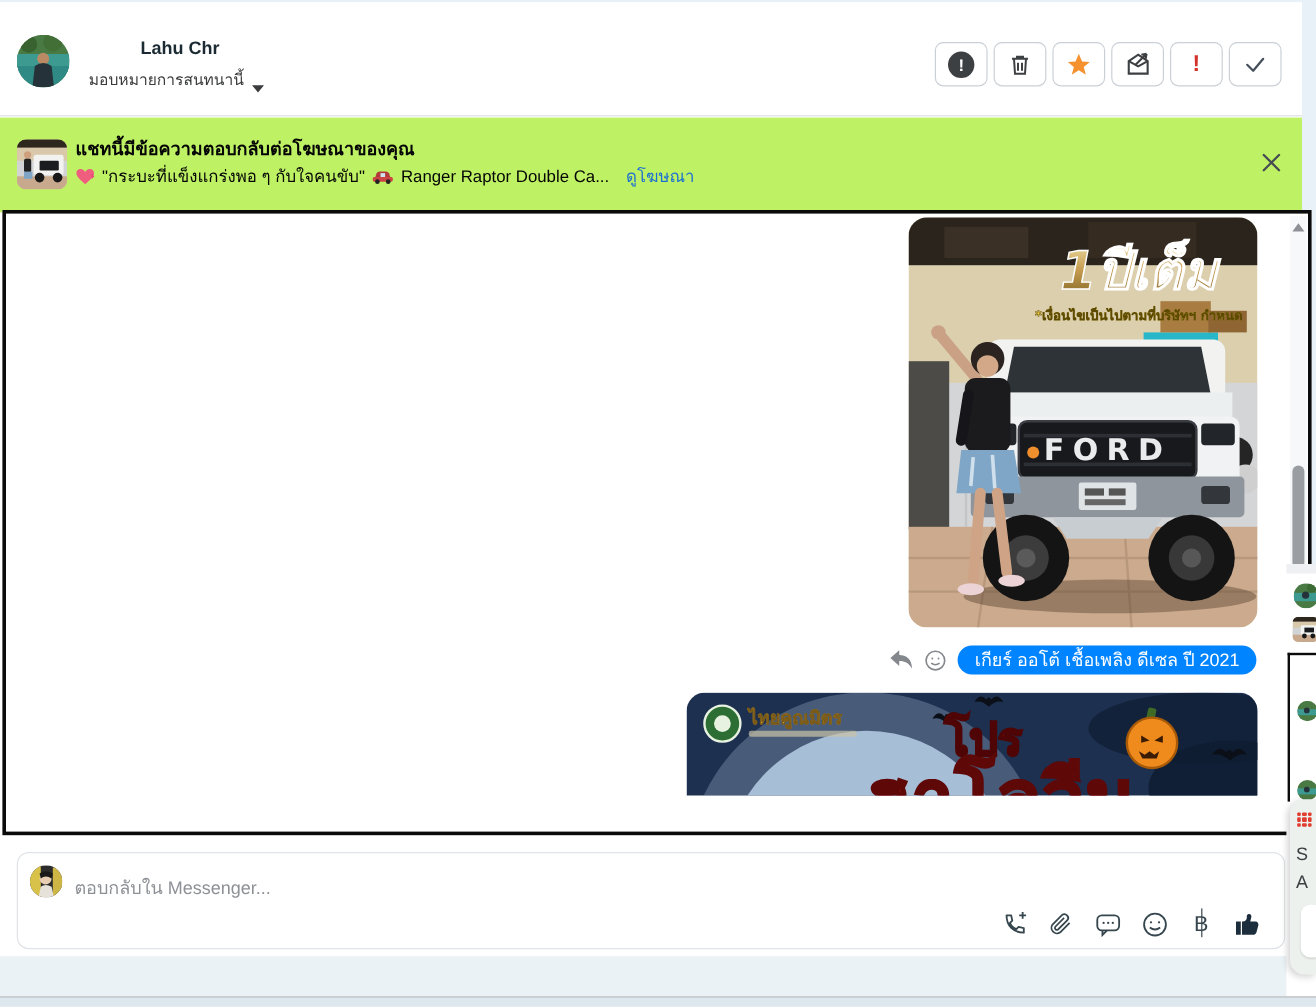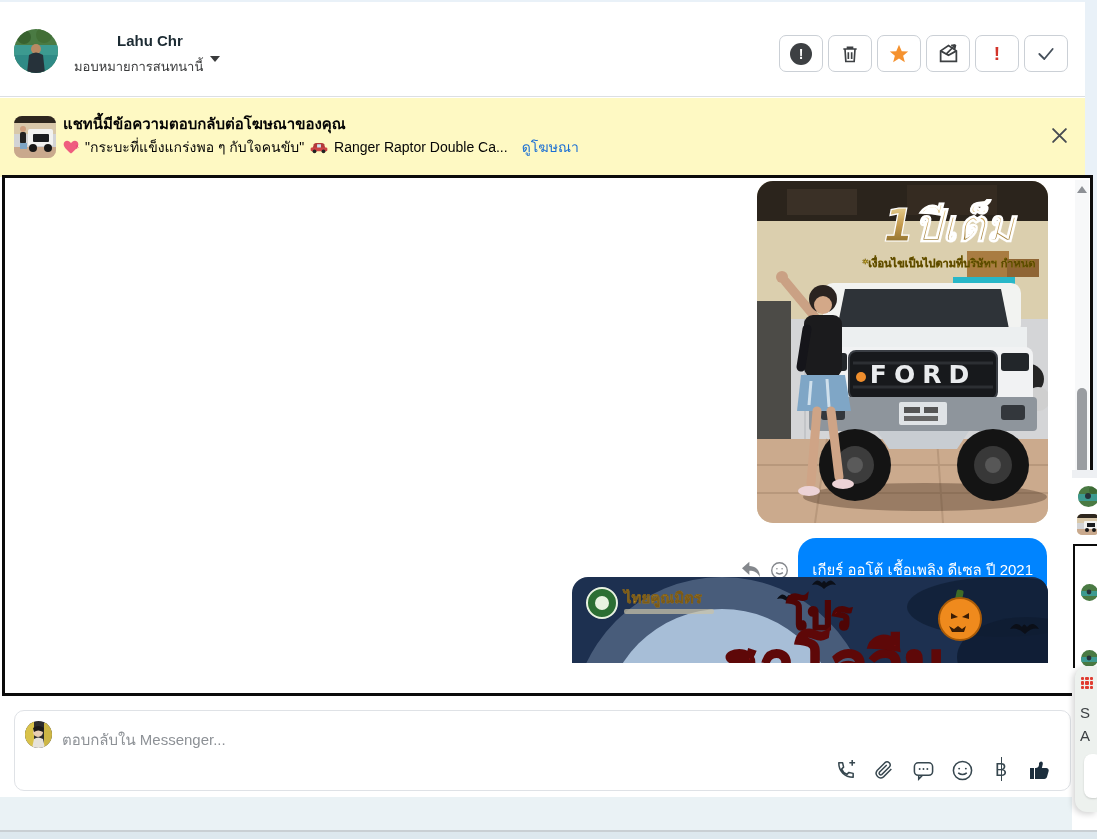--- a/index.html
+++ b/index.html
@@ -5,42 +5,42 @@
   * { margin:0; padding:0; box-sizing:border-box; }
   html,body { width:1097px; height:839px; }
   body { font-family:"Liberation Sans","DejaVu Sans",sans-serif; background:#e9f1f8; position:relative; overflow:hidden; }
 
   .card { position:absolute; left:0; top:2px; width:1085px; height:795px; background:#fff; }
 
   
   .hdr { position:absolute; left:0; top:0; width:100%; height:95px; background:#fff; border-bottom:1px solid #dcdfe3; }
   .hdr-avatar { position:absolute; left:14px; top:27px; width:44px; height:44px; border-radius:50%; overflow:hidden; }
   .hdr-name { position:absolute; left:74px; top:30px; font-size:15px; font-weight:bold; color:#1c2b33;margin-left:43px; }
-  .hdr-sub { position:absolute; left:74px; top:54px; font-size:13px; color:#3a3b3c; display:flex; align-items:flex-start; gap:7px; cursor:pointer; }
+  .hdr-sub { position:absolute; left:74px; top:54px; font-size:13px; color:#3a3b3c; display:flex; align-items:flex-end; gap:7px; cursor:pointer; }
   .caret { width:0; height:0; border-left:5px solid transparent; border-right:5px solid transparent; border-top:6px solid #3a3b3c; display:inline-block; }
   .hdr-actions { position:absolute; left:779px; top:33px; display:flex; gap:5px; }
   .act-btn { width:44px; height:37px; background:#fff; border:1px solid #cbd0d6; border-radius:7px; display:flex; align-items:center; justify-content:center; cursor:pointer; }
   .circ-excl { width:22px; height:22px; border-radius:50%; background:#3d4043; color:#fff; font-size:14px; font-weight:bold; display:flex; align-items:center; justify-content:center; }
   .red-excl { color:#d3342a; font-size:19px; font-weight:bold; }
 
   
-  .banner { position:absolute; left:0; top:96px; width:100%; height:79px; background:#fef9c3; }
+  .banner { position:absolute; left:0; top:96px; width:100%; height:79px; background:#bef264; }
   .banner-thumb { position:absolute; left:14px; top:18px; width:42px; height:42px; border-radius:8px; overflow:hidden; }
   .banner-title { position:absolute; left:63px; top:14px; font-size:15px; font-weight:bold; color:#050505; }
   .banner-sub { position:absolute; left:63px; top:38px; font-size:14px; color:#050505; display:flex; align-items:center; gap:6px; white-space:nowrap; }
   .banner-link { color:#1b6fd4; cursor:pointer; margin-left:8px; }
   .banner-close { position:absolute; left:1044px; top:22px; width:30px; height:30px; display:flex; align-items:center; justify-content:center; cursor:pointer; }
 
   
   .chatbox { position:absolute; left:2px; top:175px; width:1091px; height:521px; border:3px solid #0b0b0b; background:#fff; }
   .chat-inner { position:absolute; inset:0; overflow:hidden; }
   .truck-img { position:absolute; left:752px; top:3px; width:291px; height:342px; border-radius:16px; overflow:hidden; cursor:pointer; }
   .bubble-row { position:absolute; right:43px; top:360px; display:flex; align-items:center; gap:9px; }
   .hover-ic { color:#8a8d91; display:flex; align-items:center; cursor:pointer; }
-  .bubble { background:#0084ff; color:#fff; font-size:15px; border-radius:18px; padding:20px 14px; white-space:nowrap; }
+  .bubble { background:#0084ff; color:#fff; font-size:15px; border-radius:18px; padding:0 14px; white-space:nowrap; }
   .hallo-img { position:absolute; left:567px; top:399px; width:476px; height:86px; border-radius:16px 16px 0 0; overflow:hidden; cursor:pointer; }
 
   
   .sb { position:absolute; right:1px; top:2px; width:14px; height:509px; background:#f7f8f9; }
   .sb-up { position:absolute; top:6px; left:2px; width:0; height:0; border-left:5px solid transparent; border-right:5px solid transparent; border-bottom:7px solid #8d9095; }
   .sb-thumb { position:absolute; left:2px; top:208px; width:10px; height:86px; background:#9a9da1; border-radius:5px; }
 
   
   .composer { position:absolute; left:14px; top:710px; width:1057px; height:81px; border:1px solid #dfe2e6; border-radius:10px; background:#fff; }
   .comp-avatar { position:absolute; left:10px; top:10px; width:27px; height:27px; border-radius:50%; overflow:hidden; }

